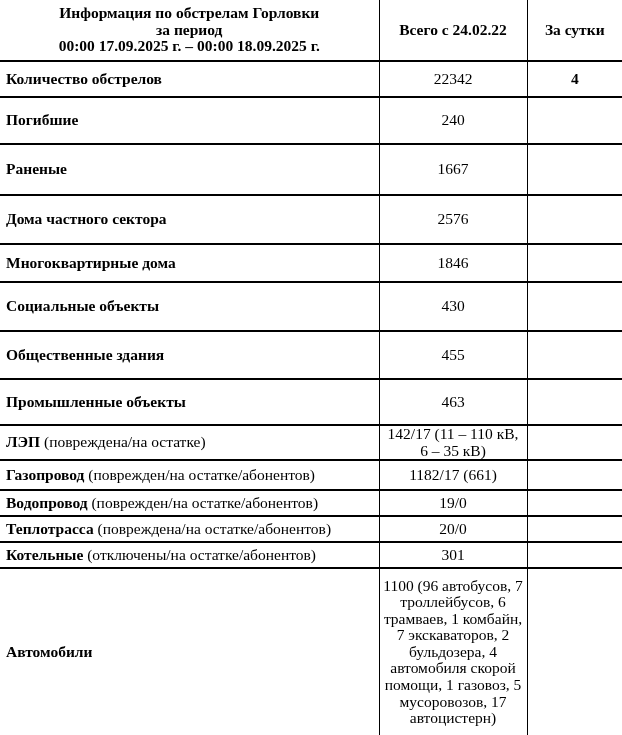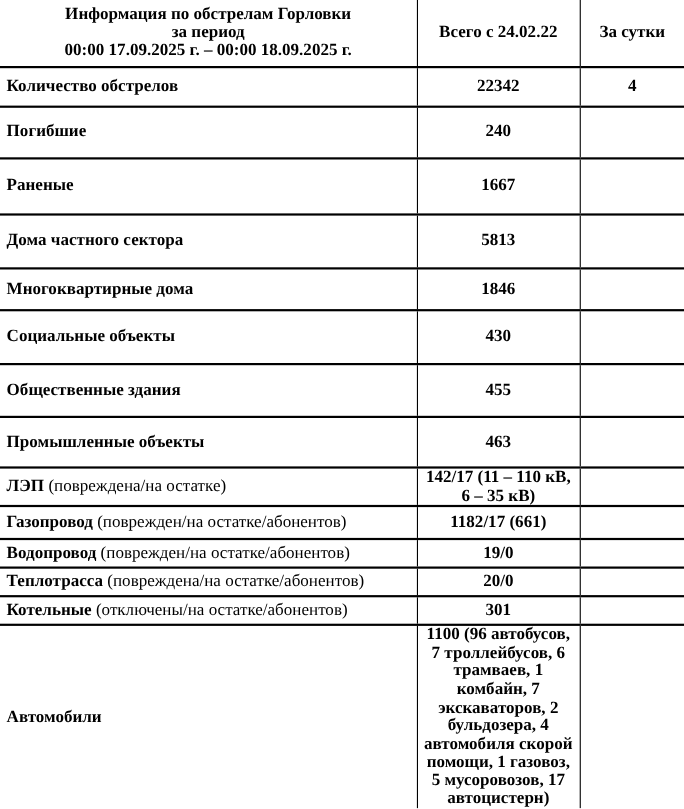--- a/index.html
+++ b/index.html
@@ -50,21 +50,21 @@
     padding-left: 6px;
     padding-right: 4px;
     font-weight: bold;
   }
   td.label .note {
     font-weight: normal;
     text-align: center;
   }
   td.value {
     text-align: center;
-    font-weight: bold;
+    font-weight: normal;
     padding-left: 3px;
     padding-right: 3px;
   }
   td.daily {
     text-align: center;
     font-weight: bold;
   }
   .hdr-line { display: block; }
 </style>
 </head>
@@ -101,21 +101,21 @@
       </tr>
 
       <tr style="height:51px">
         <td class="label"><span>Раненые</span> <span class="note"></span></td>
         <td class="value sep-l">1667</td>
         <td class="daily sep-l"></td>
       </tr>
 
       <tr style="height:49px">
         <td class="label"><span>Дома частного сектора</span> <span class="note"></span></td>
-        <td class="value sep-l">5813</td>
+        <td class="value sep-l">2576</td>
         <td class="daily sep-l"></td>
       </tr>
 
       <tr style="height:38px">
         <td class="label"><span>Многоквартирные дома</span> <span class="note"></span></td>
         <td class="value sep-l">1846</td>
         <td class="daily sep-l"></td>
       </tr>
 
       <tr style="height:49px">

